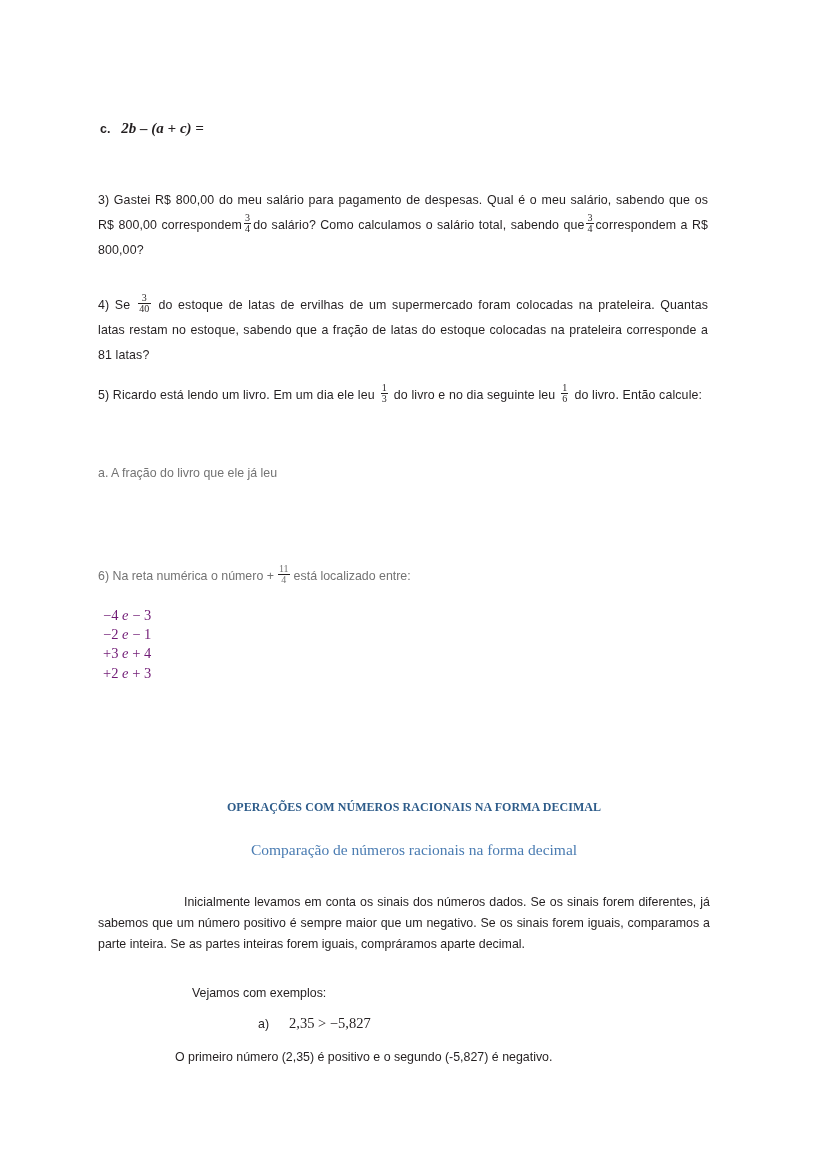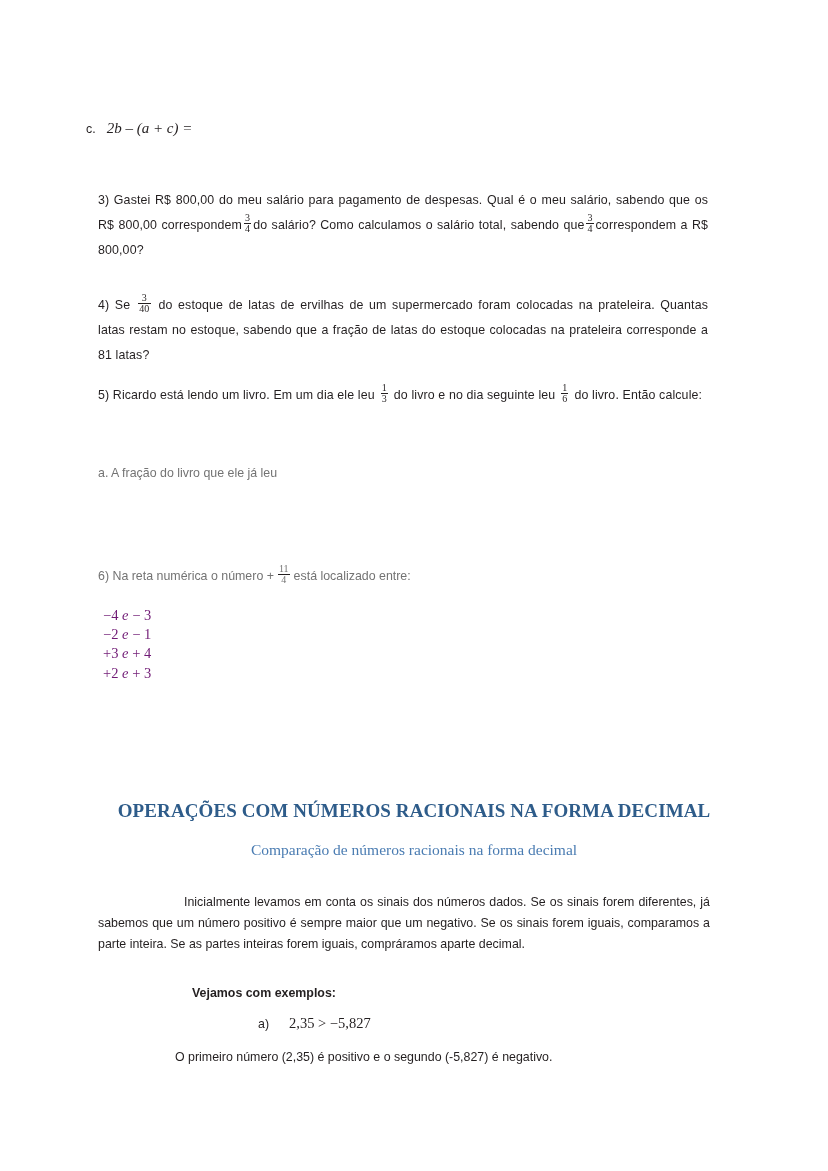--- a/index.html
+++ b/index.html
@@ -60,24 +60,25 @@
   }
   .frac .den {
     display: block;
     padding: 0 1px;
     border-top: 1px solid #231f20;
   }
 
   
   .item-c {
     position: absolute;
-    left: 86px;
+    left: 100px;
     top: 120px;
     font-size: 12.4px;
     white-space: nowrap;
+    font-weight: bold;
   }
   .item-c .label {
     font-family: "Liberation Sans", sans-serif;
     font-size: 12.4px;
   }
   .item-c .expr {
     font-family: "Liberation Serif", serif;
     font-size: 15px;
     margin-left: 11px;
   }
@@ -106,21 +107,21 @@
 
   
   .h-main {
     position: absolute;
     left: 0;
     top: 800px;
     width: 828px;
     text-align: center;
     font-family: "Liberation Serif", serif;
     font-weight: bold;
-    font-size: 19px;
+    font-size: 12px;
     letter-spacing: 0.005em;
     color: #2e5c8a;
   }
   .h-sub {
     position: absolute;
     left: 0;
     top: 841px;
     width: 828px;
     text-align: center;
     font-family: "Liberation Serif", serif;
@@ -139,21 +140,21 @@
     line-height: 21px;
     text-align: justify;
   }
   #para .indent { display: inline-block; width: 86px; }
 
   #vejamos {
     position: absolute;
     left: 192px;
     top: 986px;
     font-size: 12.4px;
-    font-weight: bold;
+    font-weight: normal;
   }
   #exemplo-a {
     position: absolute;
     left: 258px;
     top: 1015px;
     font-size: 12.4px;
     white-space: nowrap;
   }
   #exemplo-a .letter { font-family: "Liberation Sans", sans-serif; }
   #exemplo-a .eq {

